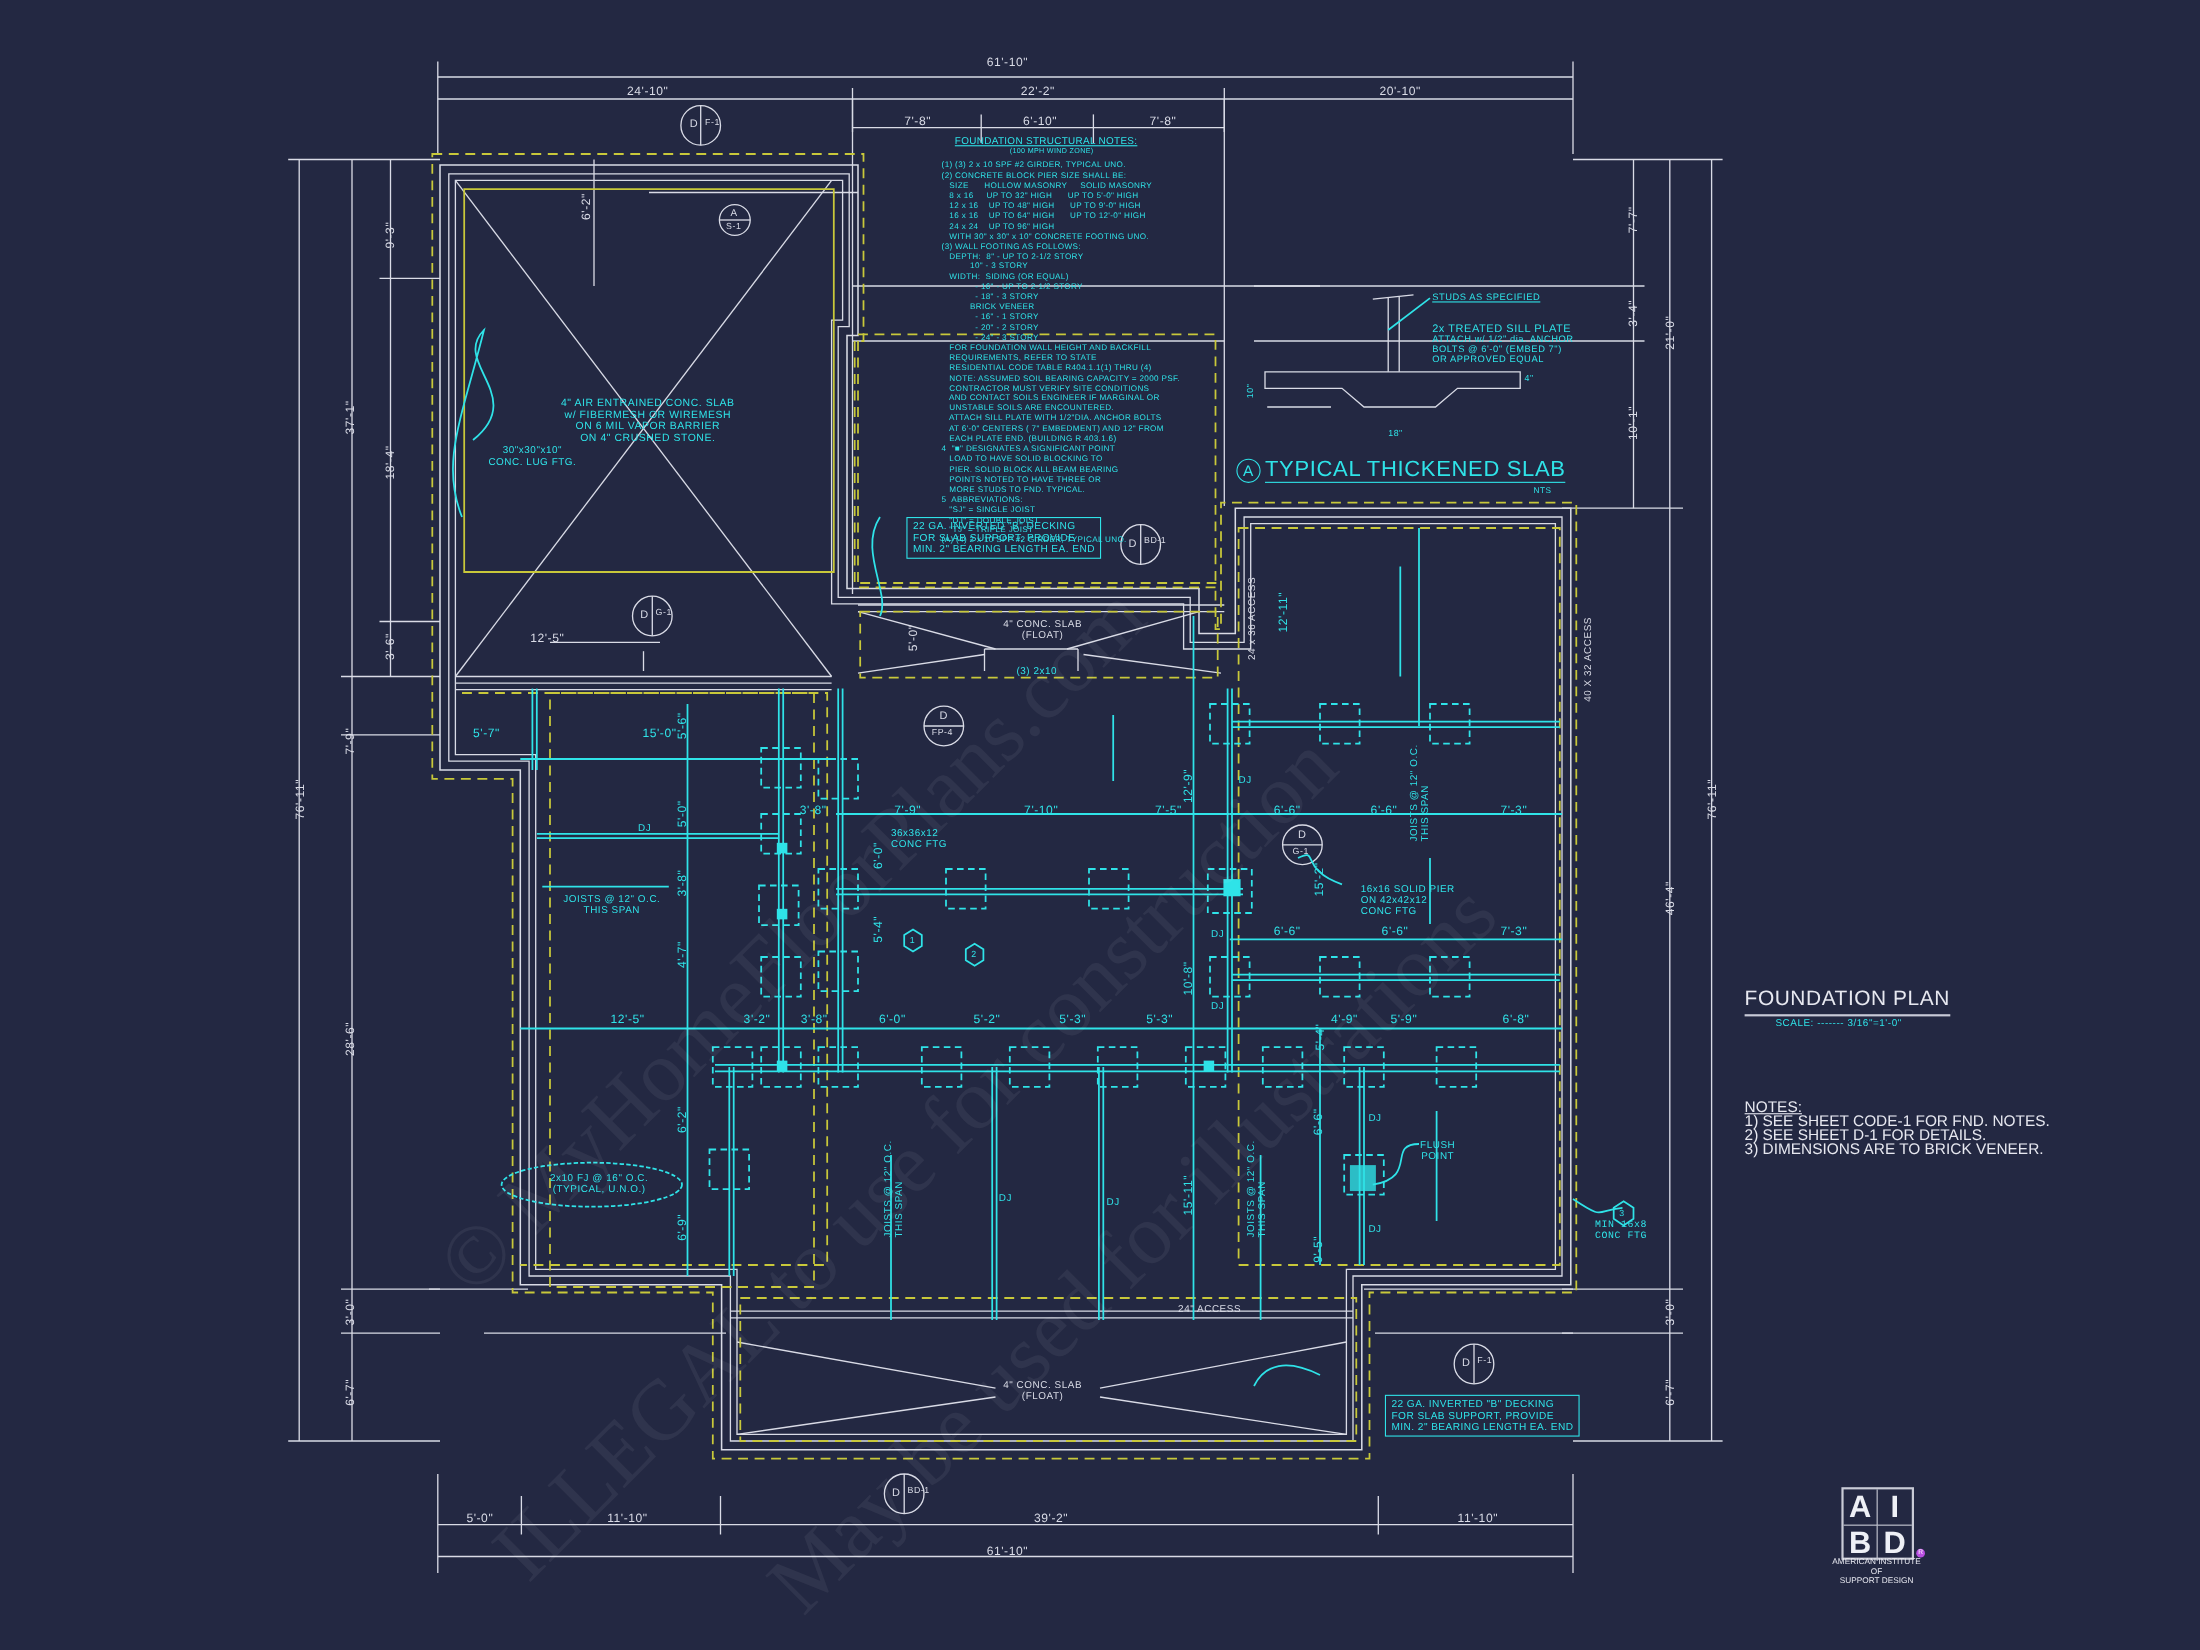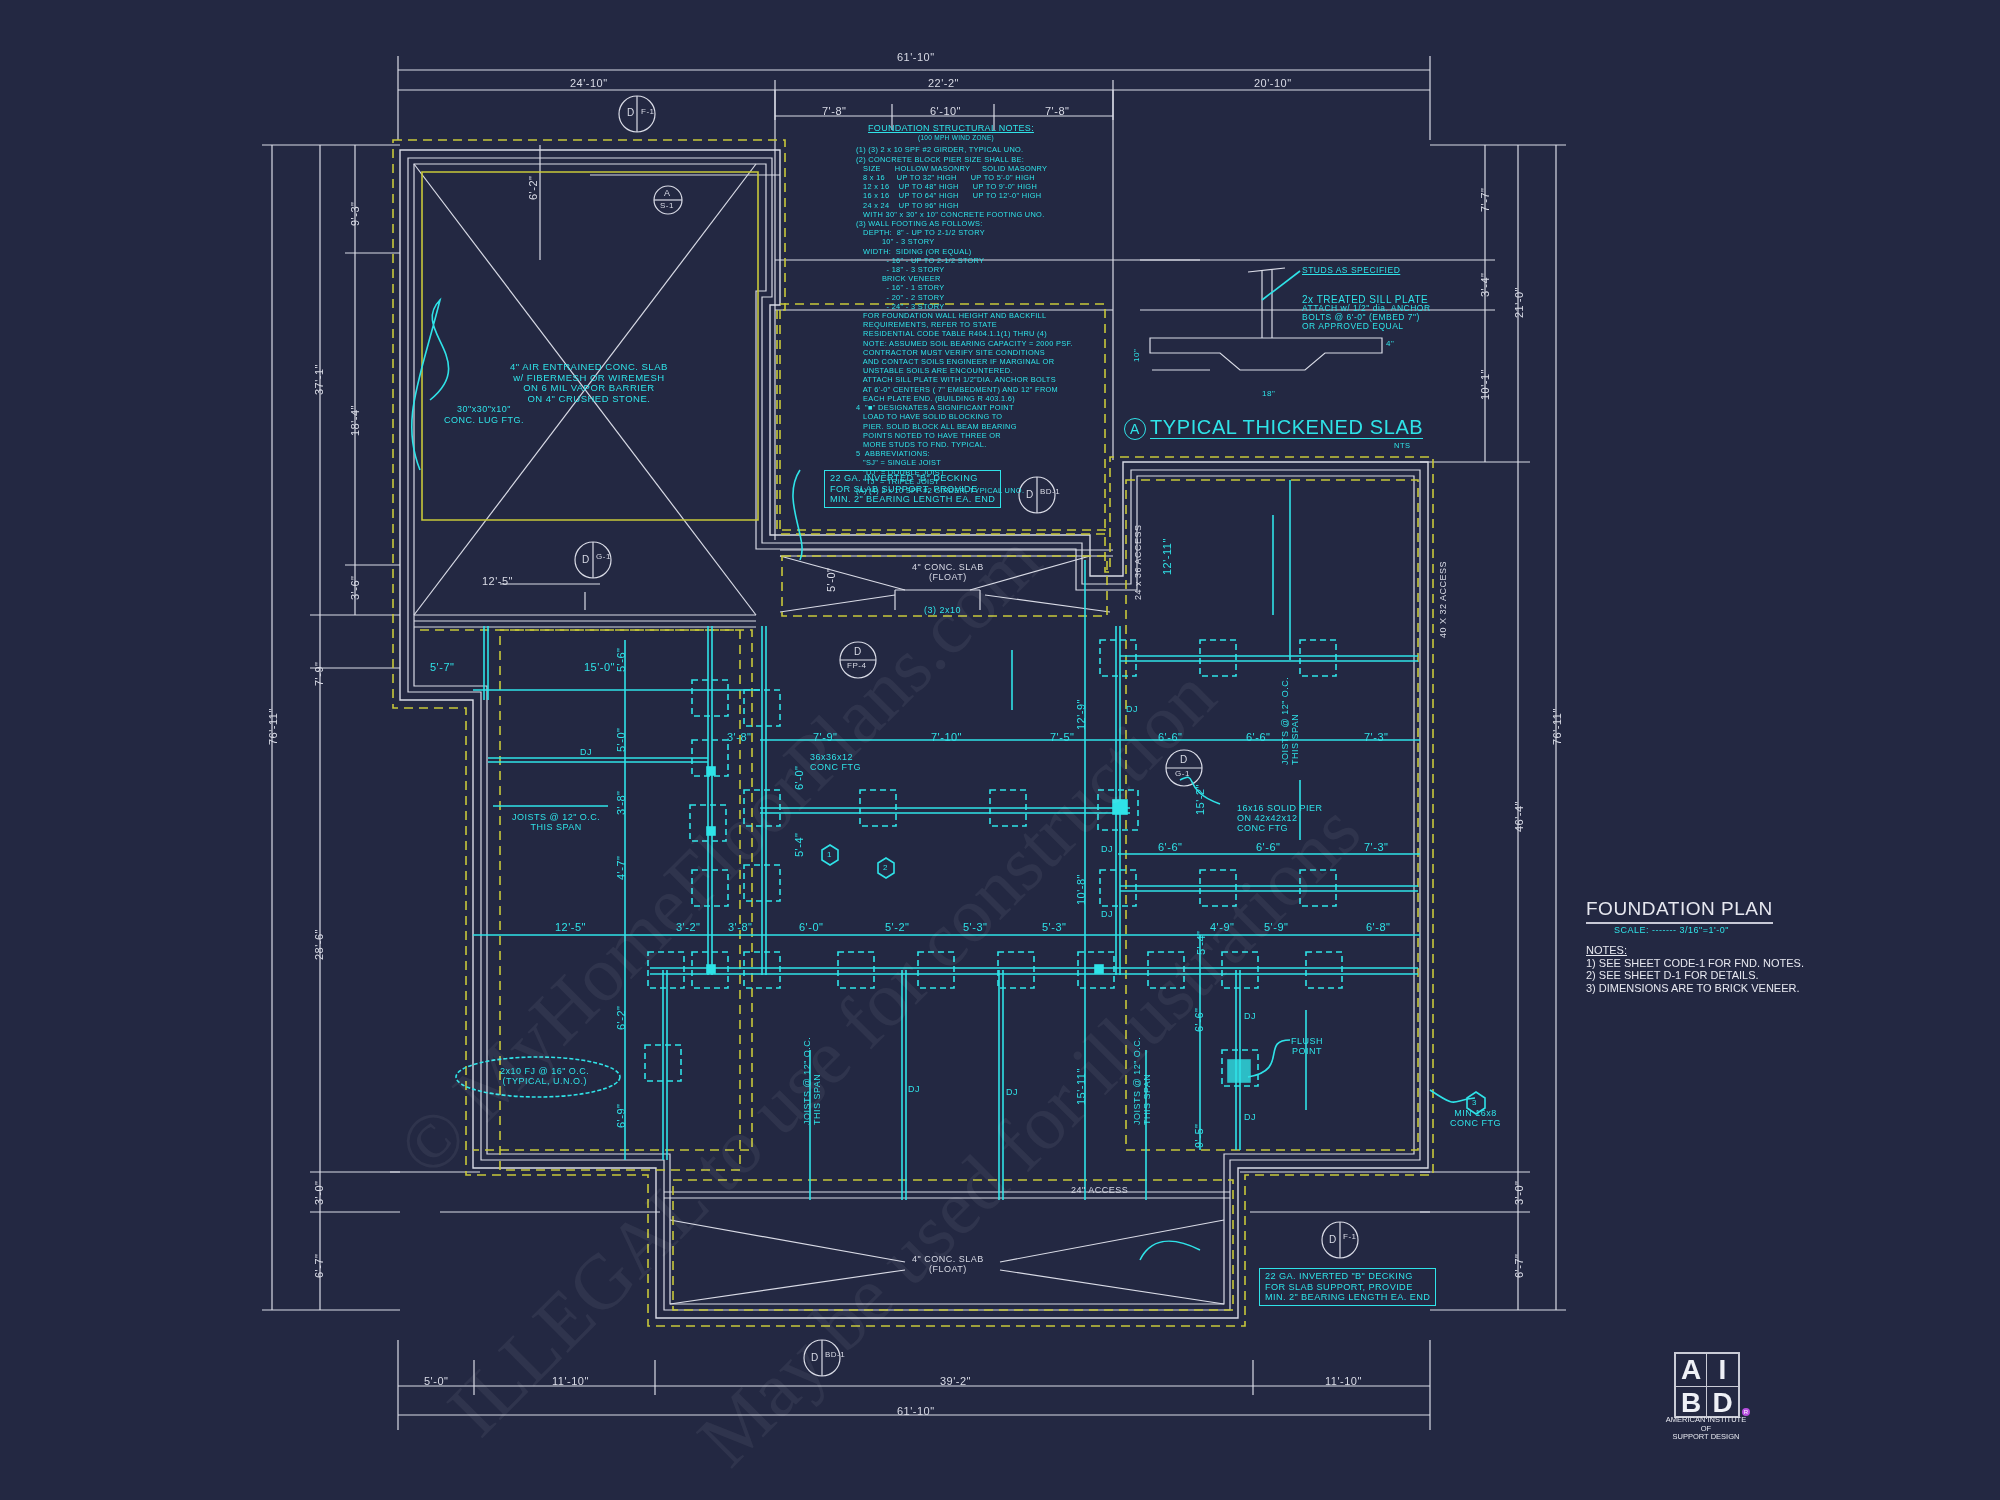--- a/index.html
+++ b/index.html
@@ -9,21 +9,21 @@
   .w{color:#d9dbe6;}
   .c{color:#2fe3e8;}
   .dim{font-size:11px;}
   .vt{transform:rotate(-90deg);transform-origin:left top;}
   .notes-block{position:absolute;left:856px;top:124px;width:200px;color:#2fe3e8;font-size:7.4px;line-height:9.2px;letter-spacing:0.3px;}
   .notes-block .nt{font-size:9px;text-decoration:underline;text-align:center;display:block;margin-left:-10px;}
   .notes-block .ns{font-size:6.5px;text-align:center;display:block;margin-bottom:3px;}
   .notes-block div{white-space:pre;}
   .plan-title{position:absolute;left:1586px;top:898px;color:#e7e8f0;font-size:19px;letter-spacing:0.5px;border-bottom:2px solid #c7c9d6;padding-bottom:2px;}
   .plan-scale{position:absolute;left:1614px;top:925px;color:#2fe3e8;font-size:9px;letter-spacing:0.5px;}
-  .gen-notes{position:absolute;left:1586px;top:944px;color:#e7e8f0;font-size:11px;line-height:12.5px;}
+  .gen-notes{position:absolute;left:1586px;top:1000px;color:#e7e8f0;font-size:14px;line-height:12.5px;}
   .gen-notes .h{text-decoration:underline;}
   .box-note{position:absolute;border:1.5px solid #2fe3e8;color:#2fe3e8;font-size:9.2px;line-height:10.5px;padding:2px 5px;letter-spacing:0.4px;}
   .logo{position:absolute;left:1674px;top:1352px;width:62px;height:62px;border:2px solid #c9cbd6;display:grid;grid-template-columns:1fr 1fr;grid-template-rows:1fr 1fr;}
   .logo span{display:flex;align-items:center;justify-content:center;color:#eef0f6;font-size:28px;font-weight:bold;}
   .logo span:nth-child(1){border-right:1.5px solid #c9cbd6;border-bottom:1.5px solid #c9cbd6;}
   .logo span:nth-child(2){border-bottom:1.5px solid #c9cbd6;}
   .logo span:nth-child(3){border-right:1.5px solid #c9cbd6;}
   .logo-text{position:absolute;left:1658px;top:1416px;width:96px;text-align:center;color:#e7e8f0;font-size:7.5px;line-height:8.5px;}
   .reg{position:absolute;left:1742px;top:1408px;width:8px;height:8px;border-radius:50%;background:#b84fe0;color:#fff;font-size:6px;text-align:center;line-height:8px;}
   .detail-title{position:absolute;left:1124px;top:416px;color:#2fe3e8;font-size:20px;letter-spacing:0.6px;}
@@ -440,21 +440,21 @@
   </div>
   <div class="t c" style="left:1237px;top:803px;font-size:9px;line-height:10px;">
     <div>16x16 SOLID PIER</div>
     <div>ON 42x42x12</div>
     <div>CONC FTG</div>
   </div>
   <div class="t c" style="left:1291px;top:1036px;font-size:9px;line-height:10px;text-align:center;">
     <div>FLUSH</div>
     <div>POINT</div>
   </div>
-  <div class="t c" style="left:1450px;top:1108px;font-size:9px;line-height:10px;text-align:center;">
+  <div class="t c" style="left:1450px;top:1108px;font-size:9px;line-height:10px;text-align:center;font-family:Liberation Mono, monospace;">
     <div>MIN 16x8</div>
     <div>CONC FTG</div>
   </div>
 
   <span class="t c" style="left:827px;top:851px;font-size:8px;">1</span>
   <span class="t c" style="left:883px;top:864px;font-size:8px;">2</span>
   <span class="t c" style="left:1472px;top:1099px;font-size:8px;">3</span>
 
   <span class="t c" style="left:580px;top:748px;font-size:9px;">DJ</span>
   <span class="t c" style="left:1126px;top:705px;font-size:9px;">DJ</span>

